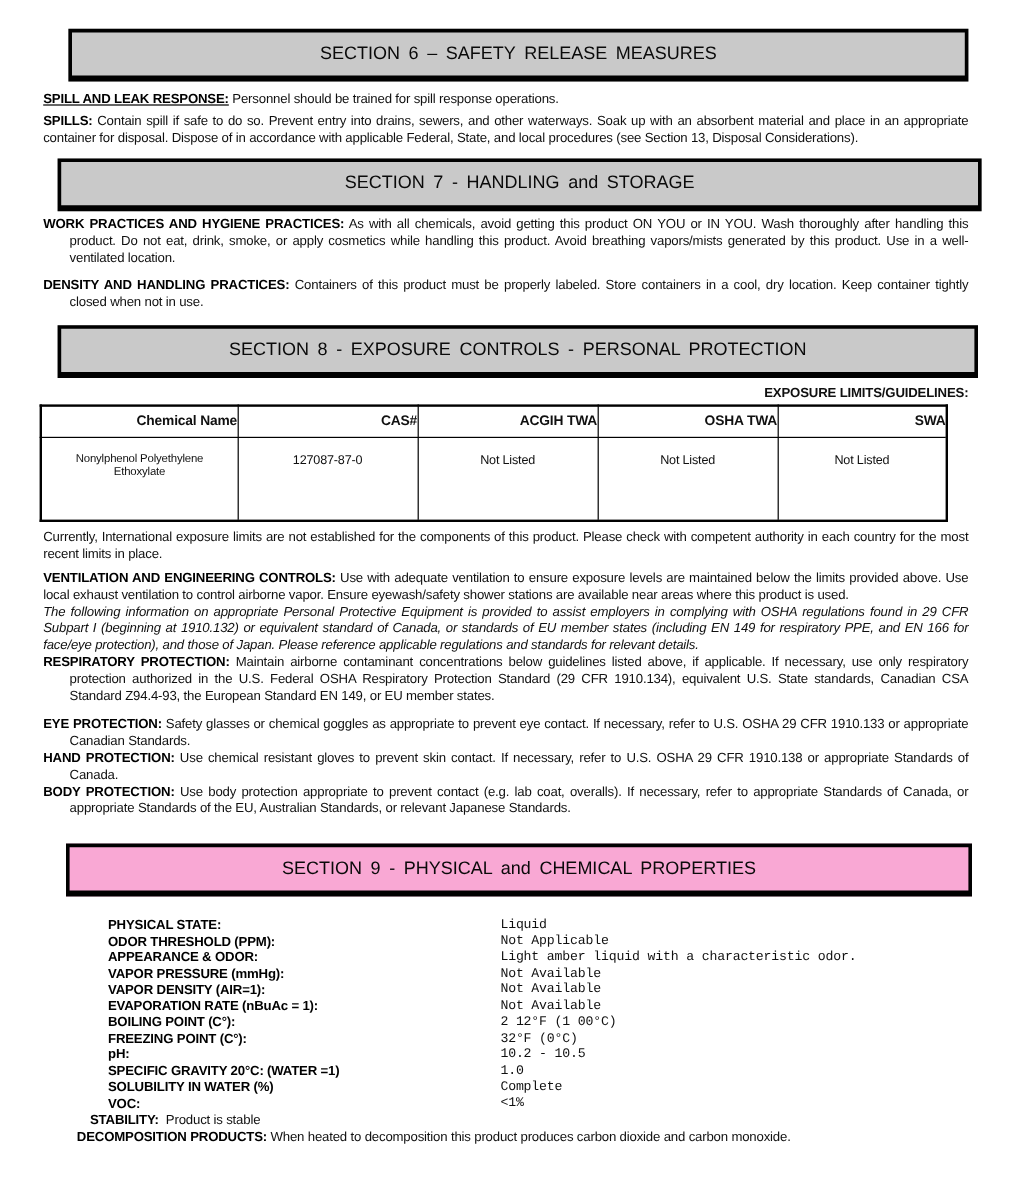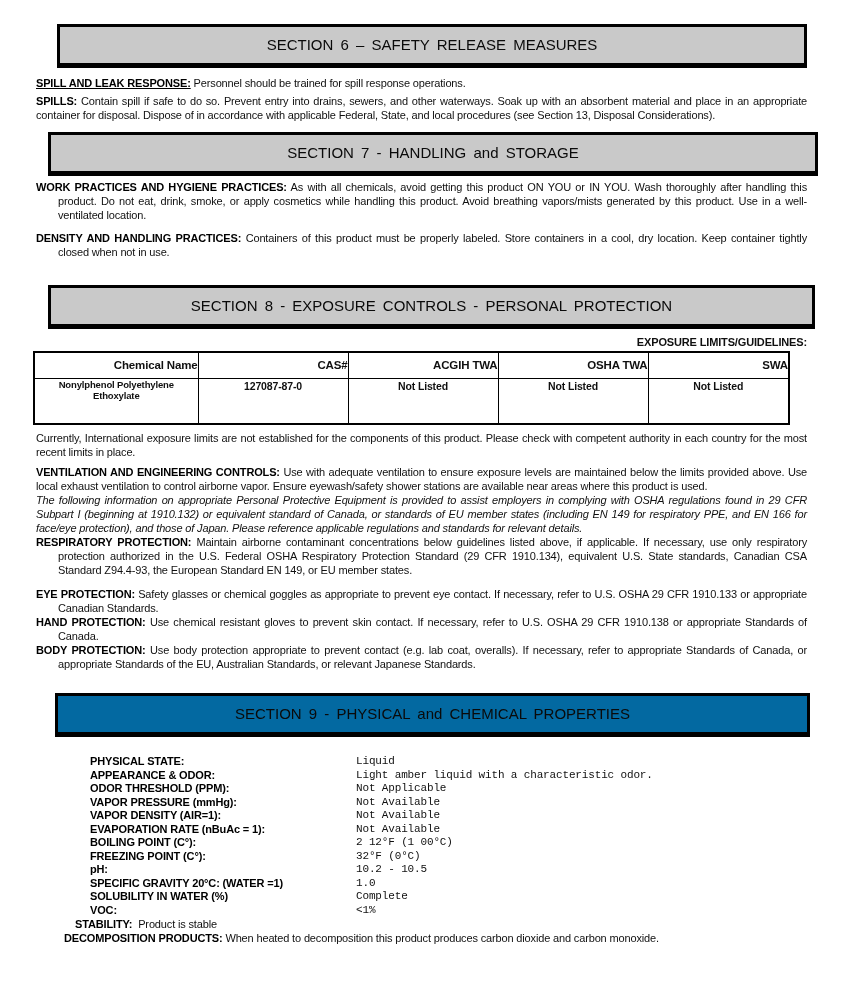--- a/index.html
+++ b/index.html
@@ -11,51 +11,51 @@
   }
   
   .sec-hdr{
     border:3px solid #000;border-bottom-width:5px;
     background:#c9c9c9;text-align:center;
     padding:11px 4px 10px 4px;
   }
   .sec-hdr .t{font-weight:normal;font-size:15px;letter-spacing:0;word-spacing:3px;color:#0a0a0a;}
   .s6{margin:0 0 0 21px;}
   .s7{margin:10px -11px 0 12px;}
-  .s8{margin:26px -8px 0 12px;}
+  .s8{margin:12px -8px 0 12px;}
   .s9{margin:22px -3px 0 19px;background:#cfd9d6;}
-  .s9.sec-hdr{background:#0369a1;}
+  .s9.sec-hdr{background:#f9a8d4;}
   
   p{margin:0;text-align:justify;}
   p.nj{text-align:left;}
   .plabel{font-weight:bold;color:#000;}
   .ul .plabel{text-decoration:underline;}
   .hang{padding-left:22px;text-indent:-22px;}
   .mt8{margin-top:8px;}
   .mt6{margin-top:6px;}
   .mt4{margin-top:4px;}
   .mt9{margin-top:9px;}
   .mt10{margin-top:10px;}
   .italic{font-style:italic;}
   
   .exp-label{font-weight:bold;margin-left:8px;margin-top:6px;text-align:right;}
   table.exposure{
     border-collapse:collapse;border:2px solid #000;
     margin-left:-3px;margin-top:2px;width:755px;table-layout:fixed;
   }
-  table.exposure th,table.exposure td{border:1px solid #000;padding:0;font-weight:bold;}
+  table.exposure th,table.exposure td{border:1px solid #000;padding:12px;}
   table.exposure th{font-size:11.5px;font-weight:bold;padding:5px 0 6px 0;text-align:right;}
   table.exposure td{vertical-align:top;text-align:center;height:44px;}
   td.chem{font-size:9.5px;line-height:11px;padding:3px 14px 0 14px;}
   td.cas{padding-top:14px;font-size:10.5px;}
   td.nl{padding-top:3px;font-size:10.5px;}
   
   .props{margin-top:18px;}
   .prop-row{display:flex;line-height:13.5px;}
-  .prop-label{font-weight:bold;color:#000;width:266px;margin-left:54px;flex:0 0 auto;}
+  .prop-label{font-weight:bold;color:#000;width:327px;margin-left:54px;flex:0 0 auto;}
   .prop-value{flex:1 1 auto;text-align:left;font-family:Liberation Mono, monospace;}
   .foot-line{text-align:left;line-height:14px;margin-left:39px;}
   .foot-line2{text-align:left;line-height:14px;margin-left:28px;}
 </style>
 </head>
 <body>
 
 <div class="sec-hdr s6">
   <span class="t">SECTION 6 – SAFETY RELEASE MEASURES</span>
 </div>
@@ -115,26 +115,26 @@
 <div class="sec-hdr s9">
   <span class="t">SECTION 9 - PHYSICAL and CHEMICAL PROPERTIES</span>
 </div>
 
 <div class="props">
   <div class="prop-row">
       <span class="prop-label">PHYSICAL STATE:</span>
       <span class="prop-value">Liquid</span>
     </div>
   <div class="prop-row">
+      <span class="prop-label">ODOR THRESHOLD (PPM):</span>
+      <span class="prop-value">Not Applicable</span>
+    </div>
+  <div class="prop-row">
       <span class="prop-label">APPEARANCE &amp; ODOR:</span>
       <span class="prop-value">Light amber liquid with a characteristic odor.</span>
-    </div>
-  <div class="prop-row">
-      <span class="prop-label">ODOR THRESHOLD (PPM):</span>
-      <span class="prop-value">Not Applicable</span>
     </div>
   <div class="prop-row">
       <span class="prop-label">VAPOR PRESSURE (mmHg):</span>
       <span class="prop-value">Not Available</span>
     </div>
   <div class="prop-row">
       <span class="prop-label">VAPOR DENSITY (AIR=1):</span>
       <span class="prop-value">Not Available</span>
     </div>
   <div class="prop-row">

